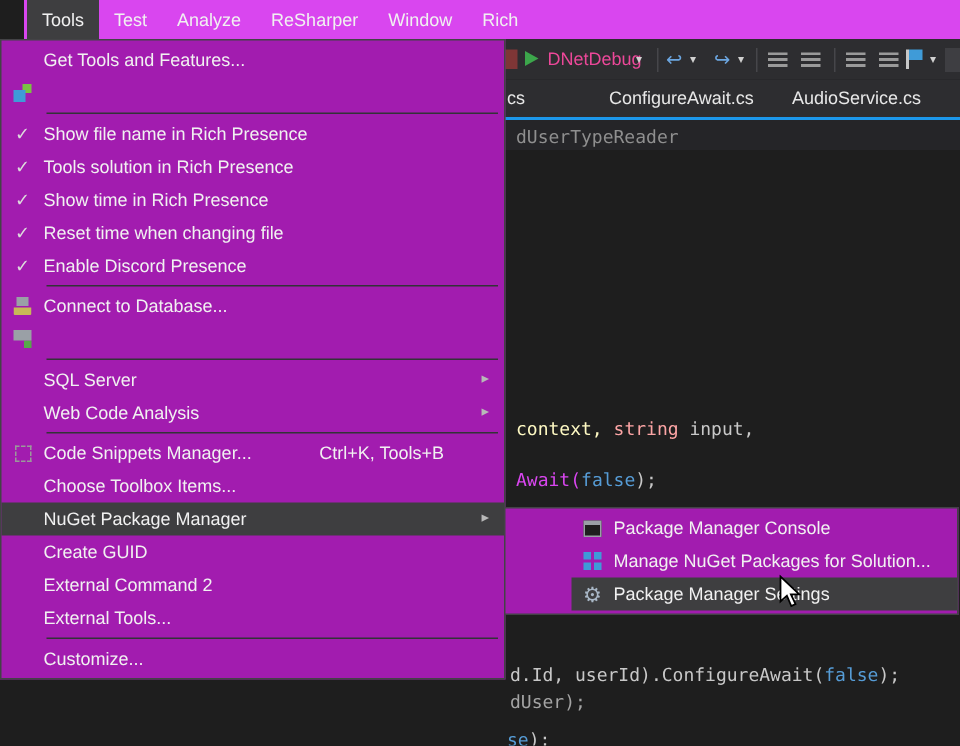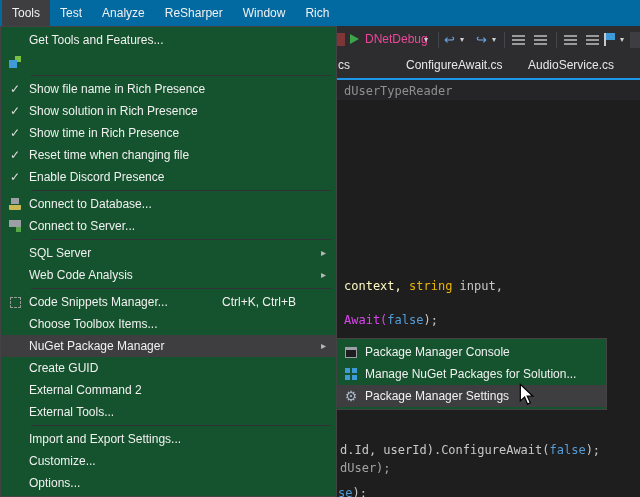--- a/index.html
+++ b/index.html
@@ -12,21 +12,21 @@
   #editor{position:absolute;inset:0;background:#1e1e1e;z-index:0;}
   #editor-band{position:absolute;left:0;right:0;top:80px;height:20px;background:#252528;}
   .code-line{position:absolute;font-family:"DejaVu Sans Mono",monospace;font-size:12px;line-height:14px;white-space:pre;z-index:1;}
   .line-0{top:84px;left:344px;}
   .line-1{top:279px;left:344px;}
   .line-2{top:313px;left:344px;}
   .line-3{top:443px;left:340px;}
   .line-4{top:461px;left:340px;}
   .line-5{top:486px;left:338px;}
   
-  #menubar{position:absolute;top:0;left:0;right:0;height:26px;background:#0369a1;display:flex;padding-left:2px;z-index:6;}
+  #menubar{position:absolute;top:0;left:16px;right:0;height:26px;background:#d946ef;display:flex;padding-left:2px;z-index:6;}
   .mb-item{padding:0 10px;line-height:26px;font-size:12px;color:#f1f1f1;cursor:default;white-space:nowrap;}
   .mb-item.open{background:#3e3e40;}
   
   #toolbar{position:absolute;top:26px;left:0;right:0;height:27px;background:#2d2d30;z-index:2;}
   #toolbar>span{position:absolute;}
   .tb-sliver{left:336px;top:7px;width:9px;height:13px;background:#7e3636;}
   .play-icon{left:350px;top:8px;width:0;height:0;border-left:9px solid #3ca64b;border-top:5px solid transparent;border-bottom:5px solid transparent;}
   .run-label{left:365px;top:0;line-height:27px;font-size:12px;color:#ec4899;}
   .caret{font-size:8px;color:#d0d0d0;line-height:27px;top:0;}
   .c1{left:424px;} .c2{left:460px;} .c3{left:492px;} .c4{left:620px;}
@@ -37,23 +37,23 @@
   .tb-lines{top:9px;width:13px;height:10px;background:repeating-linear-gradient(to bottom,#9a9a9a 0 2px,transparent 2px 4px);}
   .l1{left:512px;} .l2{left:534px;} .l3{left:564px;} .l4{left:586px;}
   .tb-bookmark{left:604px;top:7px;width:2px;height:13px;background:#c8c8c8;}
   .tb-bookmark::after{content:"";position:absolute;left:2px;top:0;width:9px;height:7px;background:#3f9bd8;}
   .tb-overflow{left:630px;top:6px;width:10px;height:16px;background:#3e3e42;}
   
   #tabstrip{position:absolute;top:53px;left:0;right:0;height:27px;background:#2d2d30;border-bottom:2px solid #1c97ea;box-sizing:border-box;z-index:2;}
   .tab{position:absolute;top:0;line-height:25px;font-size:12px;color:#e8e8e8;padding:0 8px;white-space:nowrap;}
   .tab-0{left:330px;} .tab-1{left:398px;} .tab-2{left:520px;}
   
-  .menu-panel{position:absolute;background:#14532d;border:1px solid #434346;box-sizing:border-box;padding:2px 0;}
+  .menu-panel{position:absolute;background:#a21caf;border:1px solid #434346;box-sizing:border-box;padding:2px 0;}
   #tools-menu{top:26px;left:0;width:337px;z-index:10;}
-  #nuget-submenu{top:338px;left:336px;width:271px;z-index:12;}
+  #nuget-submenu{top:338px;left:336px;width:303px;z-index:12;padding-left:44px;}
   .menu-item{height:22px;display:flex;align-items:center;font-size:12px;color:#f1f1f1;position:relative;cursor:default;}
   .menu-item.hl{background:#3e3e40;}
   .menu-sep{height:1px;background:#333337;margin:2px 4px 2px 30px;}
   .gutter{flex:0 0 28px;display:flex;align-items:center;justify-content:center;}
   .gutter.check{color:#dcdcdc;font-size:12px;}
   .label{flex:1;white-space:nowrap;}
   .shortcut{margin-right:40px;color:#f1f1f1;white-space:nowrap;}
   .arrow{position:absolute;right:10px;top:50%;transform:translateY(-50%);color:#b8b8b8;font-size:10px;line-height:10px;}
   
   .icon{display:block;}
@@ -68,21 +68,21 @@
   
   #cursor{position:absolute;left:518px;top:383px;z-index:30;pointer-events:none;}
 </style>
 </head>
 <body>
 
 <div id="editor">
   <div id="editor-band"></div>
   <div id="code-layer">
       <div class="code-line line-0"><span style="color: rgb(143, 143, 143);">dUserTypeReader</span></div>
-      <div class="code-line line-1"><span style="color: #fef9c3;">context, </span><span style="color: #eab308;">string</span><span style="color: rgb(200, 200, 200);"> input,</span></div>
+      <div class="code-line line-1"><span style="color: #fef9c3;">context, </span><span style="color: #fca5a5;">string</span><span style="color: rgb(200, 200, 200);"> input,</span></div>
       <div class="code-line line-2"><span style="color: #d946ef;">Await(</span><span style="color: rgb(86, 156, 214);">false</span><span style="color: rgb(200, 200, 200);">);</span></div>
       <div class="code-line line-3"><span style="color: rgb(200, 200, 200);">d.Id, userId).ConfigureAwait(</span><span style="color: rgb(86, 156, 214);">false</span><span style="color: rgb(200, 200, 200);">);</span></div>
       <div class="code-line line-4"><span style="color: #a3a3a3;">dUser);</span></div>
       <div class="code-line line-5"><span style="color: rgb(86, 156, 214);">se</span><span style="color: rgb(200, 200, 200);">);</span></div>
     </div>
 </div>
 
 <div id="menubar">
     <div class="mb-item open">Tools</div>
     <div class="mb-item">Test</div>
@@ -130,21 +130,21 @@
           <span class="icon icon-extensions-icon"></span>
         </span>
       </div>
       <div class="menu-sep"></div>
       <div class="menu-item">
         <span class="gutter check">✓</span>
         <span class="label">Show file name in Rich Presence</span>
       </div>
       <div class="menu-item">
         <span class="gutter check">✓</span>
-        <span class="label">Show solution in Rich Presence</span>
+        <span class="label">Tools solution in Rich Presence</span>
       </div>
       <div class="menu-item">
         <span class="gutter check">✓</span>
         <span class="label">Show time in Rich Presence</span>
       </div>
       <div class="menu-item">
         <span class="gutter check">✓</span>
         <span class="label">Reset time when changing file</span>
       </div>
       <div class="menu-item">
@@ -155,40 +155,39 @@
       <div class="menu-item">
         <span class="gutter">
           <span class="icon icon-database-icon"></span>
         </span>
         <span class="label">Connect to Database...</span>
       </div>
       <div class="menu-item">
         <span class="gutter">
           <span class="icon icon-server-icon"></span>
         </span>
-        <span class="label">Connect to Server...</span>
       </div>
       <div class="menu-sep"></div>
       <div class="menu-item">
         <span class="gutter"></span>
         <span class="label">SQL Server</span>
         <span class="arrow">▸</span>
       </div>
       <div class="menu-item">
         <span class="gutter"></span>
         <span class="label">Web Code Analysis</span>
         <span class="arrow">▸</span>
       </div>
       <div class="menu-sep"></div>
       <div class="menu-item">
         <span class="gutter">
           <span class="icon icon-snippets-icon"></span>
         </span>
         <span class="label">Code Snippets Manager...</span>
-        <span class="shortcut">Ctrl+K, Ctrl+B</span>
+        <span class="shortcut">Ctrl+K, Tools+B</span>
       </div>
       <div class="menu-item">
         <span class="gutter"></span>
         <span class="label">Choose Toolbox Items...</span>
       </div>
       <div class="menu-item hl">
         <span class="gutter"></span>
         <span class="label">NuGet Package Manager</span>
         <span class="arrow">▸</span>
       </div>
@@ -200,29 +199,21 @@
         <span class="gutter"></span>
         <span class="label">External Command 2</span>
       </div>
       <div class="menu-item">
         <span class="gutter"></span>
         <span class="label">External Tools...</span>
       </div>
       <div class="menu-sep"></div>
       <div class="menu-item">
         <span class="gutter"></span>
-        <span class="label">Import and Export Settings...</span>
-      </div>
-      <div class="menu-item">
-        <span class="gutter"></span>
         <span class="label">Customize...</span>
-      </div>
-      <div class="menu-item">
-        <span class="gutter"></span>
-        <span class="label">Options...</span>
       </div>
     </div>
 </div>
 
 <div id="nuget-submenu" class="menu-panel">
   <div id="nuget-submenu-list">
       <div class="menu-item">
         <span class="gutter">
           <span class="icon icon-console-icon"></span>
         </span>

